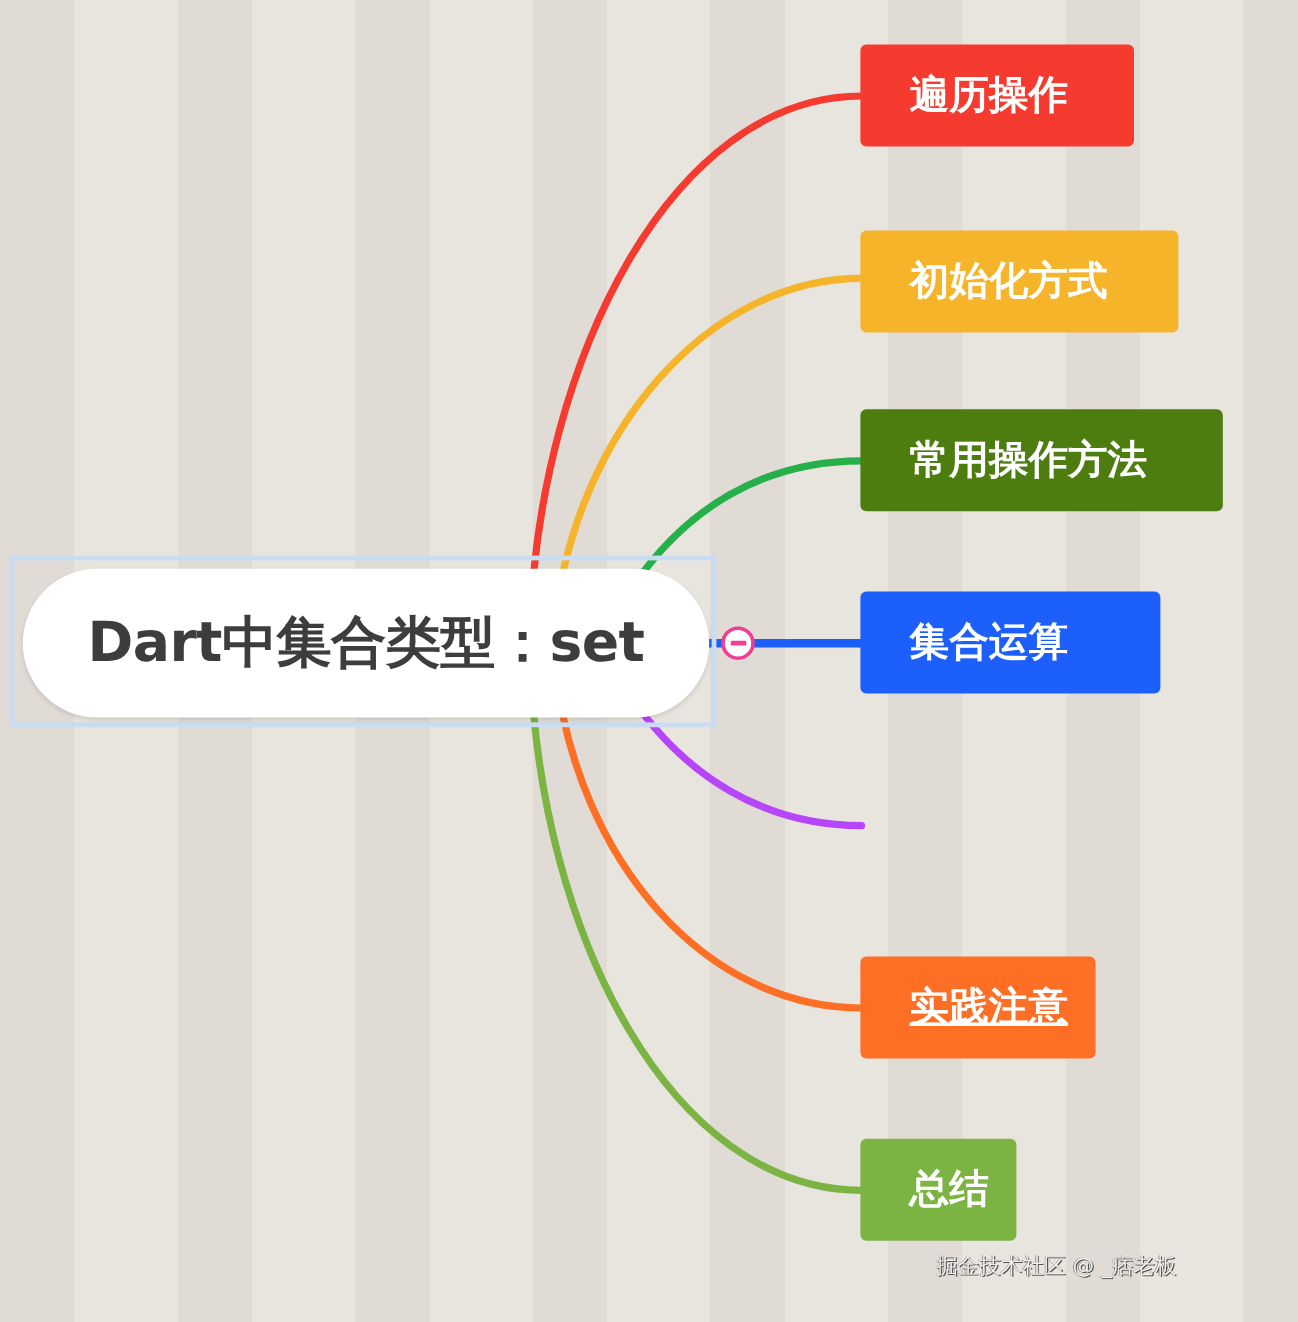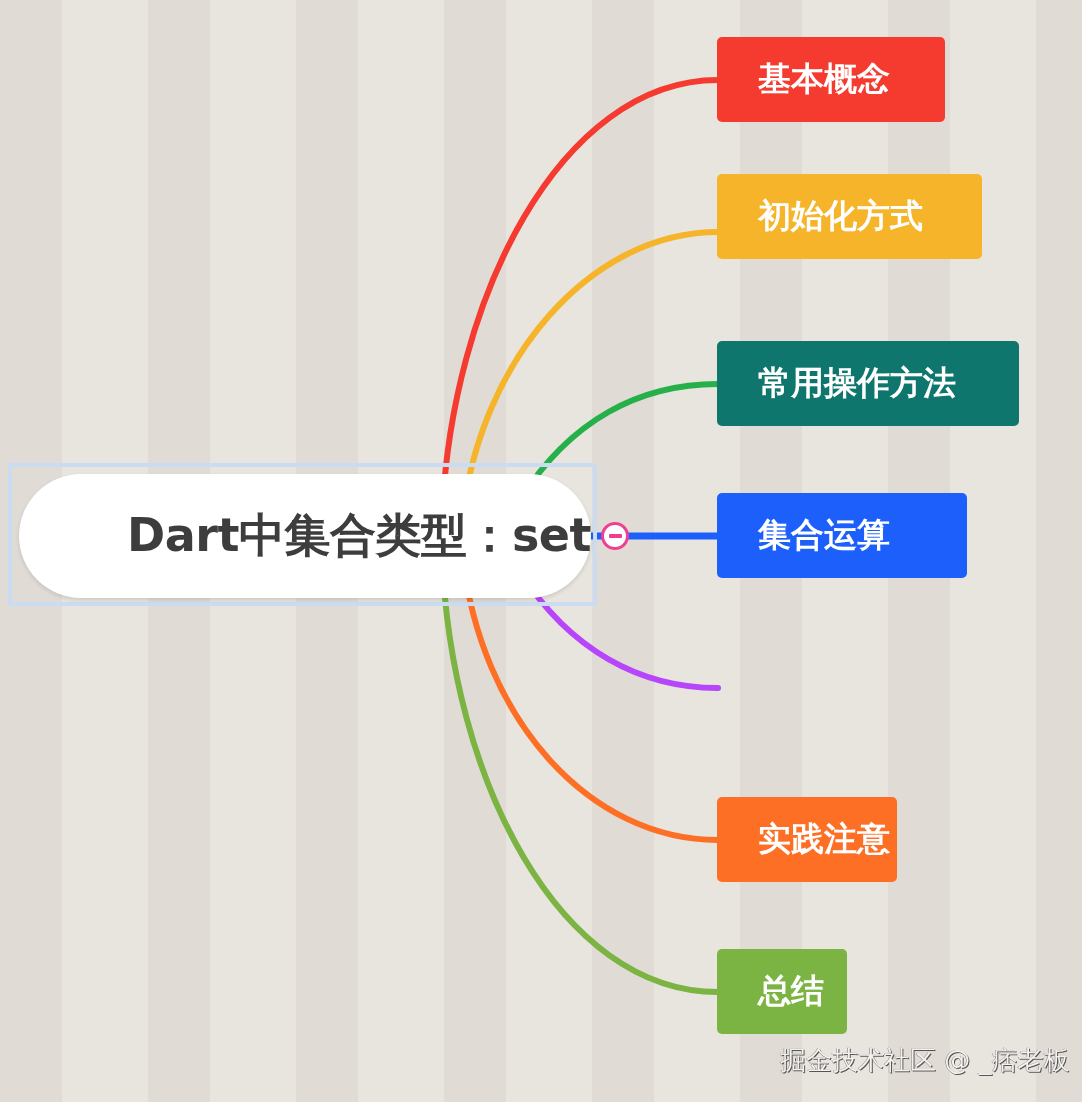--- a/index.html
+++ b/index.html
@@ -14,36 +14,36 @@
   #canvas { position:absolute; left:0; top:0; width:1082px; height:1102px; }
   svg.links { position:absolute; left:0; top:0; }
   .selection {
     position:absolute; left:8px; top:463px; width:581px; height:135px;
     border:4px solid #c9dcf2; box-sizing:content-box;
   }
   .root {
     position:absolute; left:19px; top:474px; width:572px; height:124px;
     background:#ffffff; border-radius:62px;
     box-shadow: 0 2px 4px rgba(0,0,0,0.12);
-    display:flex; align-items:center; justify-content:flex-end;
+    display:flex; align-items:center; justify-content:center;
     color:#3d3d3d; font-weight:bold; font-size:46px; letter-spacing:-0.5px;
   }
   .collapse {
     position:absolute; left:601px; top:522px; width:22px; height:22px;
     border:3px solid #ee3f95; border-radius:50%; background:#ffffff;
     display:flex; align-items:center; justify-content:center;
   }
   .collapse .minus { width:13px; height:4px; background:#ee3f95; border-radius:1px; }
   .topic {
     position:absolute; left:717px; height:85px; border-radius:5px;
     color:#ffffff; font-weight:bold; font-size:33px;
     display:flex; align-items:center; padding-left:41px; box-sizing:border-box;
   }
   .watermark {
-    position:absolute; left:780px; top:1043px; font-size:26px; color:#f4f1ee;
+    position:absolute; left:780px; top:1043px; font-size:18px; color:#f4f1ee;
     text-shadow: 1px 1px 0 #555, -0.5px -0.5px 0 #777;
     white-space:nowrap;
   }
 </style>
 </head>
 <body>
 
 <div id="canvas">
 
   <svg class="links" width="1082" height="1102">
@@ -60,32 +60,32 @@
 
   <div class="root">
     <span>Dart中集合类型：set</span>
   </div>
 
   <div class="collapse">
     <div class="minus"></div>
   </div>
 
   <div class="topic" style="top:37px;width:228px;background:#f53b30;">
-    <span>基本概念</span>
+    <span>遍历操作</span>
   </div>
-  <div class="topic" style="top:174px;width:265px;background:#f5b42a;">
+  <div class="topic" style="top:192px;width:265px;background:#f5b42a;">
     <span>初始化方式</span>
   </div>
-  <div class="topic" style="top:341px;width:302px;background:#0f766e;">
+  <div class="topic" style="top:341px;width:302px;background:#4d7c0f;">
     <span>常用操作方法</span>
   </div>
   <div class="topic" style="top:493px;width:250px;background:#1c5ffb;">
     <span>集合运算</span>
   </div>
-  <div class="topic" style="top:797px;width:180px;background:#fd6f24;">
+  <div class="topic" style="top:797px;width:196px;background:#fd6f24;text-decoration:underline;">
     <span>实践注意</span>
   </div>
   <div class="topic" style="top:949px;width:130px;background:#7bb442;">
     <span>总结</span>
   </div>
 
   <div class="watermark">掘金技术社区 @ _痞老板</div>
 </div>
 
 </body></html>

